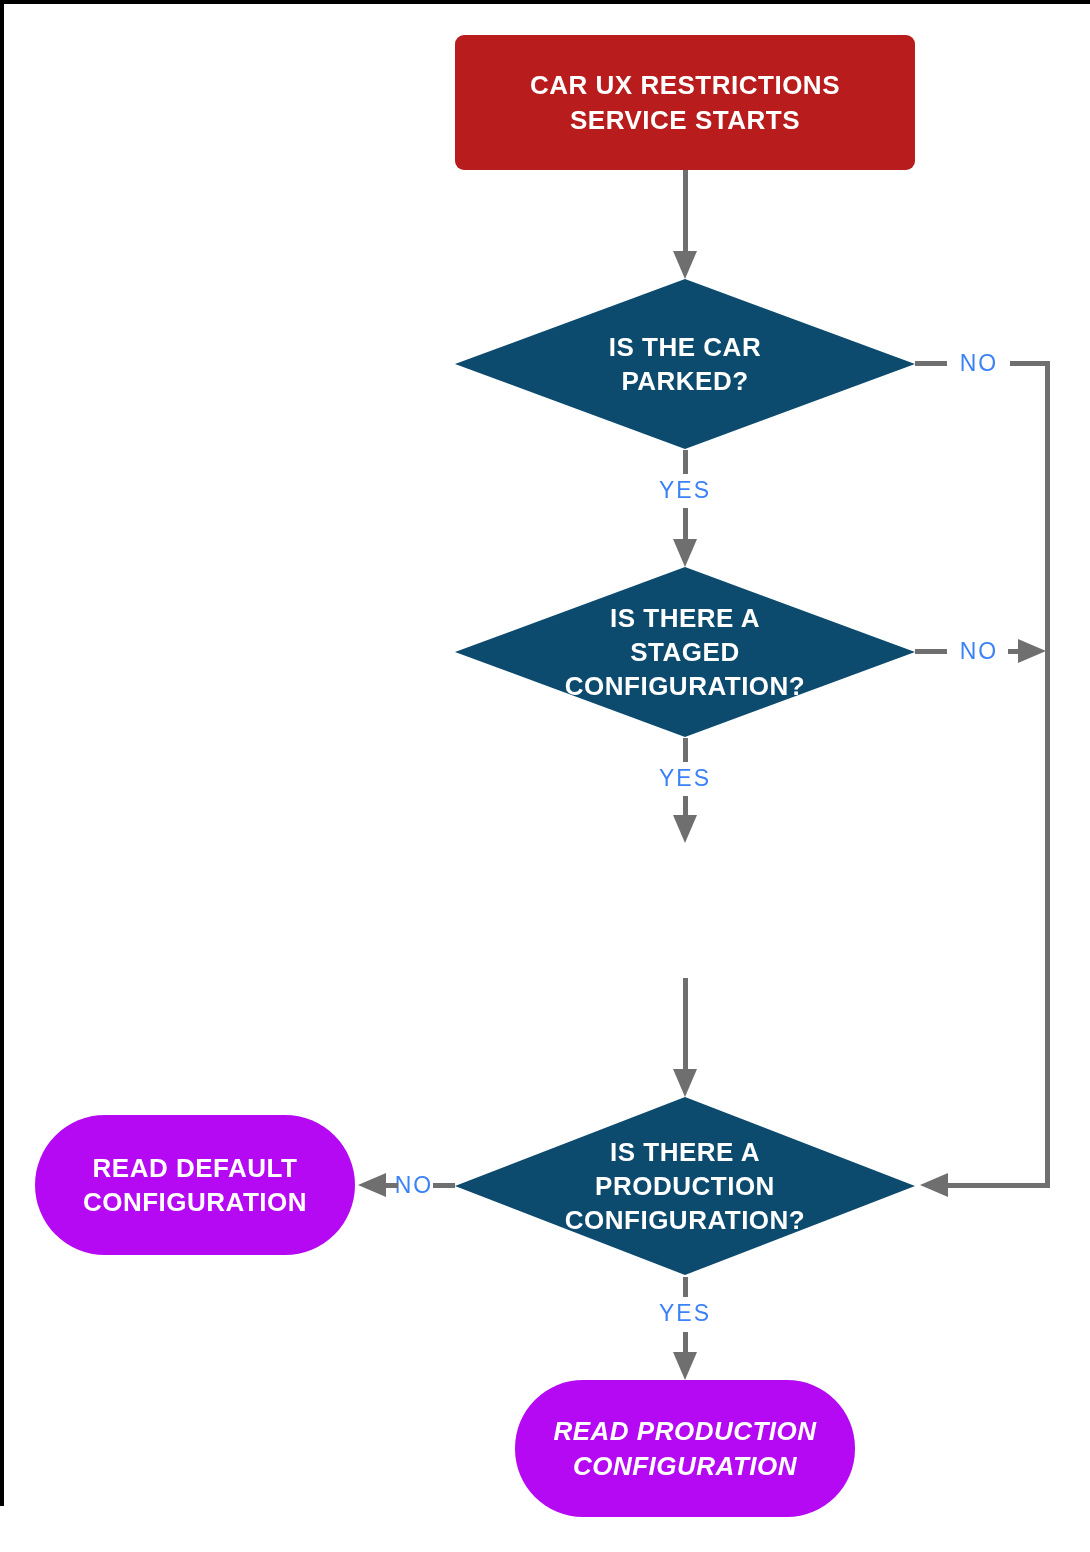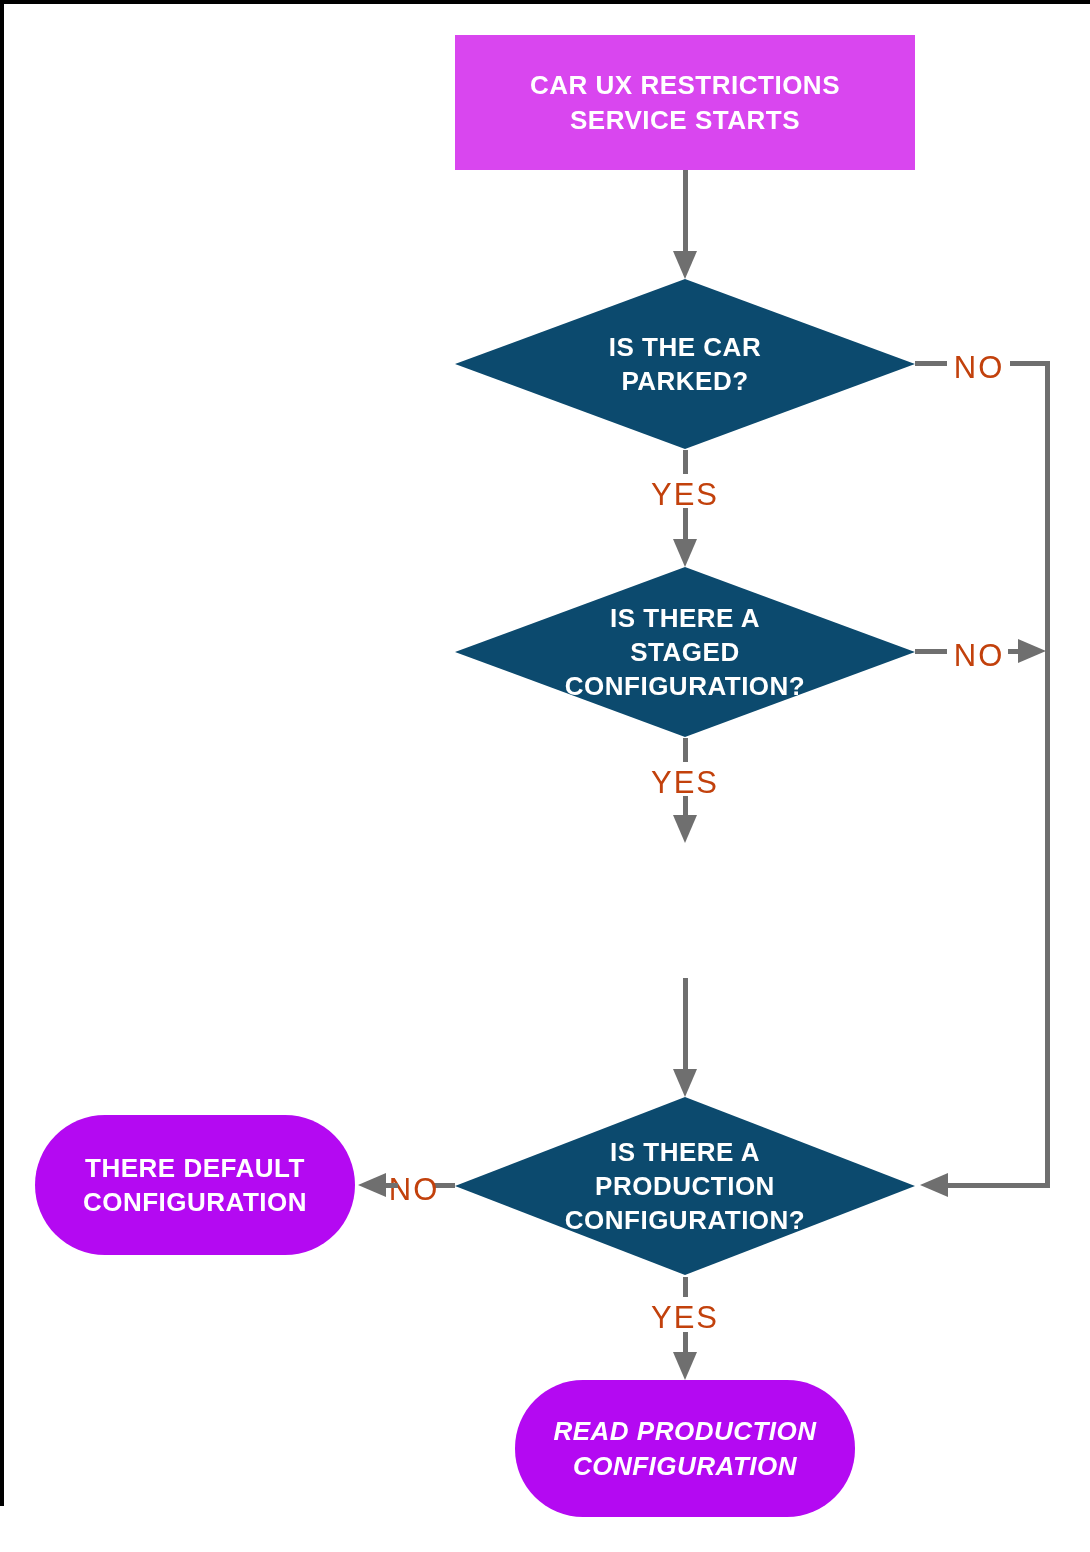--- a/index.html
+++ b/index.html
@@ -22,21 +22,21 @@
     align-items: center;
     justify-content: center;
     text-align: center;
     color: #ffffff;
     font-weight: bold;
     font-size: 26px;
     line-height: 1.32;
     white-space: pre-line;
     letter-spacing: 0.5px;
   }
-  .rect     { background: #d946ef; }
+  .rect     { background: #b91c1c; border-radius: 9px; }
   .diamond  { background: #0c4a6e; clip-path: polygon(50% 0%, 100% 50%, 50% 100%, 0% 50%); }
   .rounded  { background: #B409F2; }
 
   .n-start      { left: 455px; top: 35px;   width: 460px; height: 135px; }
   .n-parked     { left: 455px; top: 279px;  width: 460px; height: 170px; }
   .n-staged     { left: 455px; top: 567px;  width: 460px; height: 170px; }
   .n-promote    { left: 455px; top: 843px;  width: 460px; height: 135px; }
   .n-production { left: 455px; top: 1097px; width: 460px; height: 178px; }
   .n-default    { left: 35px;  top: 1115px; width: 320px; height: 140px; border-radius: 70px; }
   .n-readprod   { left: 515px; top: 1380px; width: 340px; height: 137px; border-radius: 68px; font-style: italic; }
@@ -46,22 +46,22 @@
   
   .head { position: absolute; width: 0; height: 0; }
   .head-down  { border-left: 12px solid transparent; border-right: 12px solid transparent; border-top: 28px solid #6F6F6F; }
   .head-left  { border-top: 12px solid transparent; border-bottom: 12px solid transparent; border-right: 28px solid #6F6F6F; }
   .head-right { border-top: 12px solid transparent; border-bottom: 12px solid transparent; border-left: 28px solid #6F6F6F; }
 
   
   .edge-label {
     position: absolute;
     transform: translateX(-50%);
-    color: #c2410c;
-    font-size: 31px;
+    color: #3b82f6;
+    font-size: 23px;
     letter-spacing: 2px;
     font-weight: 400;
     white-space: nowrap;
   }
 </style>
 </head>
 <body>
 
 <div class="canvas">
 
@@ -76,21 +76,21 @@
 
   <div class="node diamond n-staged">IS THERE A
 STAGED
 CONFIGURATION?</div>
 
 
   <div class="node diamond n-production">IS THERE A
 PRODUCTION
 CONFIGURATION?</div>
 
-  <div class="node rounded n-default">THERE DEFAULT
+  <div class="node rounded n-default">READ DEFAULT
 CONFIGURATION</div>
 
   <div class="node rounded n-readprod">READ PRODUCTION
 CONFIGURATION</div>
 
   <div class="line" style="left:683px; top:170px; width:5px; height:81px;"></div>
   <div class="head head-down" style="left:673px; top:251px;"></div>
 
   <div class="line" style="left:683px; top:450px; width:5px; height:24px;"></div>
   <div class="edge-label" style="left:685px; top:477px;">YES</div>

